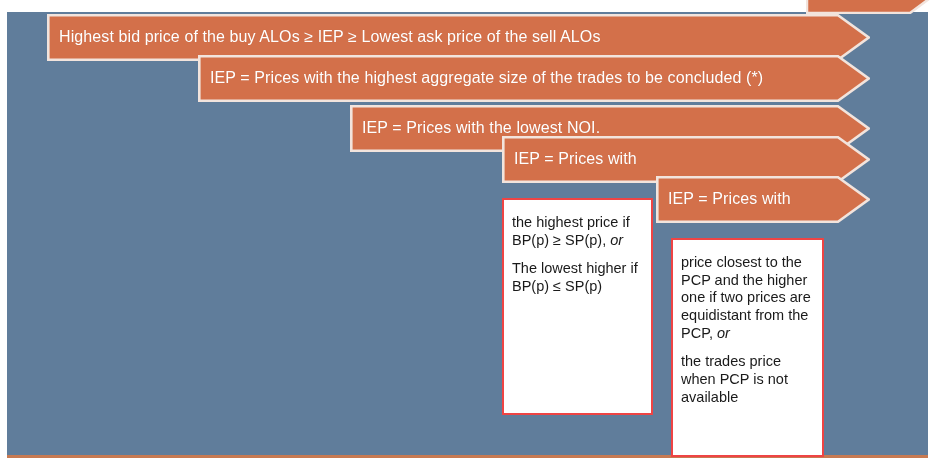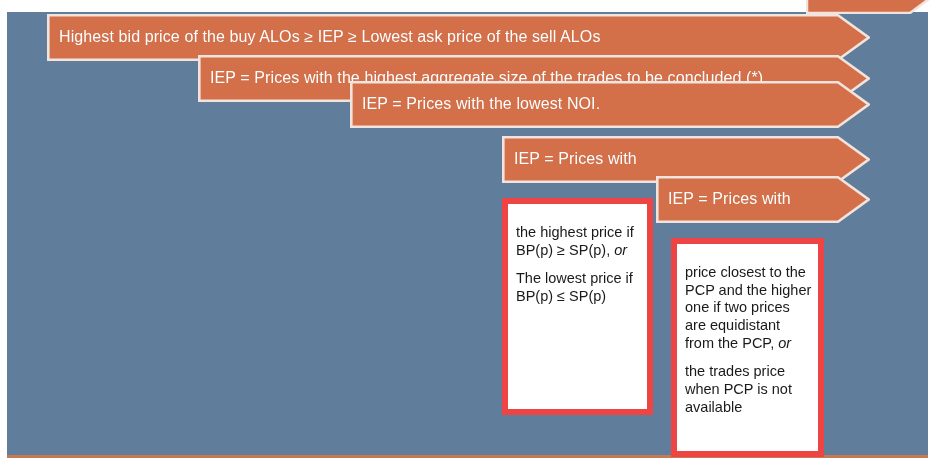--- a/index.html
+++ b/index.html
@@ -59,23 +59,23 @@
     line-height: 1.15;
     white-space: nowrap;
     letter-spacing: 0.1px;
     text-shadow: 0 0 1px rgba(0,0,0,0.10);
   }
 
   
   .wbox {
     position: absolute;
     background: #ffffff;
-    border: 6px solid #ef4444;
+    border: 2px solid #ef4444;
     box-sizing: border-box;
-    padding: 20px 6px 6px 8px;
+    padding: 14px 6px 6px 8px;
     color: #1a1a1a;
     font-size: 14.5px;
     line-height: 1.22;
   }
   .wbox p {
     margin: 0 0 11px 0;
   }
   .wbox p:last-child { margin-bottom: 0; }
   .wbox em { font-style: italic; }
 </style>
@@ -99,37 +99,37 @@
     <div class="label">IEP = Prices with the highest aggregate size of the trades to be concluded (*)</div>
   </div>
 
   <div class="arrow" style="left:47px; top:14px; width:823px; height:47px; z-index:10;">
     <svg viewBox="0 0 823 47" preserveAspectRatio="none">
       <polygon points="1.3,1.3 791,1.3 821.7,23.5 791,45.7 1.3,45.7" fill="#d3704a" stroke="#f2e4dd" stroke-width="2.6"></polygon>
     </svg>
     <div class="label">Highest bid price of the buy ALOs ≥ IEP ≥ Lowest ask price of the sell ALOs</div>
   </div>
 
-  <div class="arrow" style="left:350px; top:81px; width:520px; height:47px; z-index:30;">
+  <div class="arrow" style="left:350px; top:105px; width:520px; height:47px; z-index:30;">
     <svg viewBox="0 0 520 47" preserveAspectRatio="none">
       <polygon points="1.3,1.3 488,1.3 518.7,23.5 488,45.7 1.3,45.7" fill="#d3704a" stroke="#f2e4dd" stroke-width="2.6"></polygon>
     </svg>
     <div class="label">IEP =  Prices with the lowest NOI.</div>
   </div>
 
   <div class="arrow" style="left:502px; top:136px; width:368px; height:47px; z-index:40;">
     <svg viewBox="0 0 368 47" preserveAspectRatio="none">
       <polygon points="1.3,1.3 336,1.3 366.7,23.5 336,45.7 1.3,45.7" fill="#d3704a" stroke="#f2e4dd" stroke-width="2.6"></polygon>
     </svg>
     <div class="label">IEP  = Prices with</div>
   </div>
 
   <div class="wbox" style="left:502px; top:198px; width:151px; height:217px; z-index:45;">
     <p><span>the highest price if BP(p) ≥ SP(p), </span><em>or</em></p>
-    <p><span>The lowest price if BP(p) ≤ SP(p)</span></p>
+    <p><span>The lowest higher if BP(p) ≤ SP(p)</span></p>
   </div>
 
   <div class="arrow" style="left:656px; top:176px; width:214px; height:47px; z-index:50;">
     <svg viewBox="0 0 214 47" preserveAspectRatio="none">
       <polygon points="1.3,1.3 182,1.3 212.7,23.5 182,45.7 1.3,45.7" fill="#d3704a" stroke="#f2e4dd" stroke-width="2.6"></polygon>
     </svg>
     <div class="label">IEP = Prices with</div>
   </div>
 
   <div class="wbox" style="left:671px; top:238px; width:153px; height:219px; z-index:60;">

